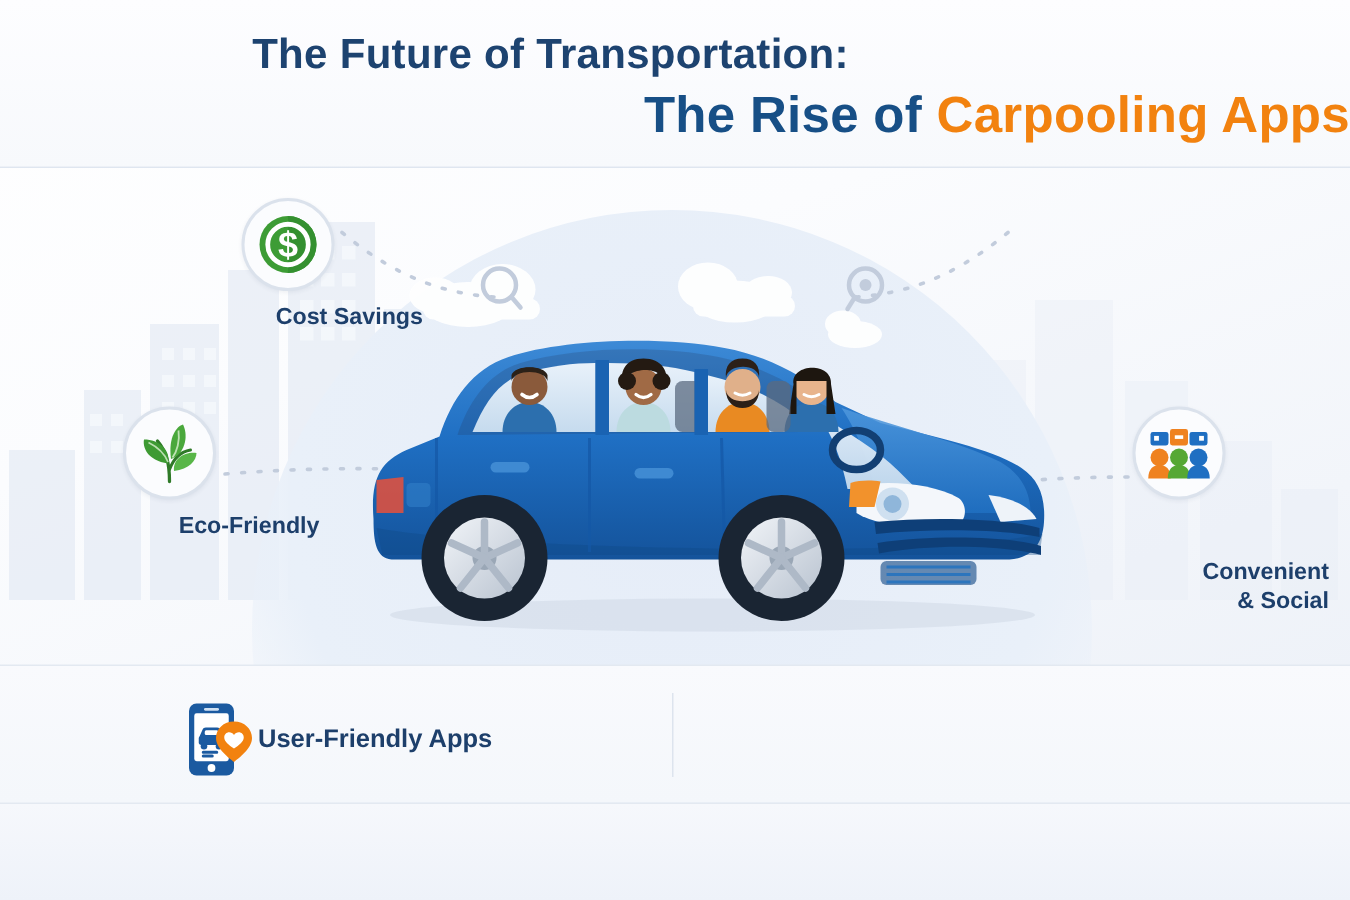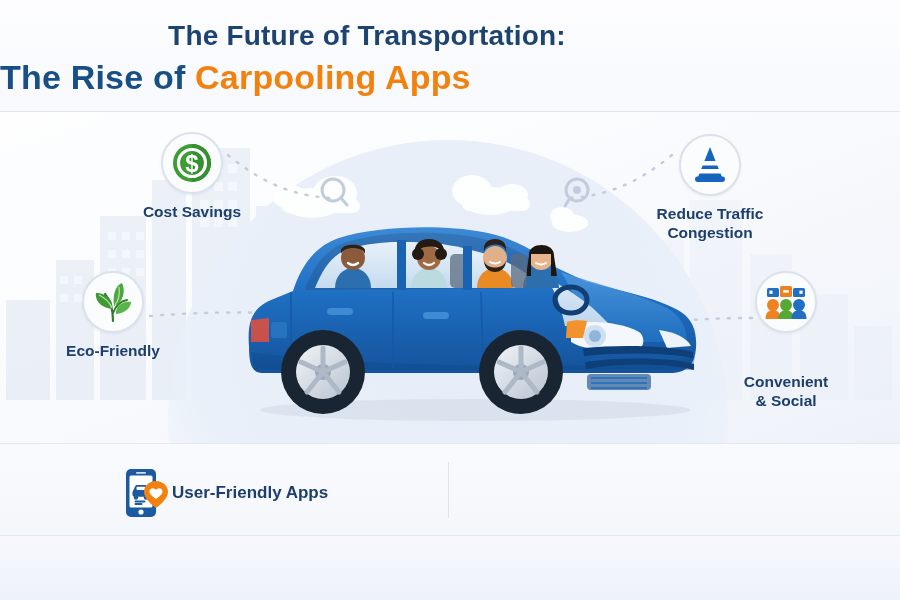--- a/index.html
+++ b/index.html
@@ -18,21 +18,21 @@
     position:absolute;left:0;top:0;width:900px;height:112px;
     background:linear-gradient(180deg,#fdfdff 0%,#f7f9fc 100%);
     border-bottom:1px solid #dfe6f0;
     box-sizing:border-box;
   }
   .title-line1{
     position:absolute;left:0;top:20px;width:734px;text-align:center;
     font-size:28px;font-weight:600;color:#1d4370;letter-spacing:.2px;
   }
   .title-line2{
-    position:absolute;left:0;top:58px;width:900px;text-align:left;
+    position:absolute;left:0;top:58px;width:900px;text-align:right;
     font-size:34px;font-weight:bold;color:#174f86;letter-spacing:.2px;
     white-space:nowrap;
   }
   .title-accent{color:#f2820f;}
 
   
   .skyline{position:absolute;left:0;top:120px;width:420px;height:280px;opacity:.55;}
   .skyline-r{position:absolute;right:0;top:130px;width:320px;height:270px;opacity:.35;}
 
   
@@ -53,21 +53,21 @@
   .feature{position:absolute;}
   .badge{
     width:62px;height:62px;border-radius:50%;
     background:#fbfcfe;border:2px solid #dbe2ec;
     box-shadow:0 1px 3px rgba(40,60,90,.07);
     display:flex;align-items:center;justify-content:center;
     box-sizing:border-box;
   }
   .feature-label{
     margin-top:9px;font-size:15.5px;font-weight:bold;color:#1d3f6b;
-    line-height:1.22;white-space:pre-line;
+    line-height:1.22;white-space:pre-line;text-align:right;
   }
   .f-cost{left:161px;top:132px;width:62px;text-align:center;}
   .f-cost .feature-label{width:180px;margin-left:-59px;}
   .f-eco{left:82px;top:271px;width:62px;text-align:center;}
   .f-eco .feature-label{width:200px;margin-left:-69px;}
   .f-traffic{left:679px;top:134px;width:62px;text-align:center;}
   .f-traffic .feature-label{width:200px;margin-left:-69px;}
   .f-social{left:755px;top:271px;width:62px;text-align:center;}
   .f-social .feature-label{width:200px;margin-left:-69px;margin-top:40px;}
 
@@ -357,32 +357,20 @@
         <path d="M22 25 C20 10 26 3 30 2 C34 10 31 22 22 25 Z" fill="#4aa83c"></path>
         <path d="M20 28 C6 26 3 17 4 12 C14 12 22 19 20 28 Z" fill="#3e9a33"></path>
         <path d="M24 33 C34 32 39 26 39 21 C31 20 23 25 24 33 Z" fill="#58b648"></path>
         <path d="M27 6 C28 13 26 20 23 24" stroke="#d9f0cf" stroke-width="1.2" fill="none" opacity=".8"></path>
         <path d="M7 14 C13 17 18 22 20 27" stroke="#d9f0cf" stroke-width="1.2" fill="none" opacity=".8"></path>
       </svg>
     </div>
     <div class="feature-label">Eco-Friendly</div>
   </div>
 
-  <div class="feature f-traffic">
-    <div class="badge">
-      <svg width="42" height="42" viewBox="0 0 42 42">
-        <path d="M21 3 L33 33 L9 33 Z" fill="#1464c0"></path>
-        <path d="M14.2 17 L27.8 17 L29.6 21.5 L12.4 21.5 Z" fill="#ffffff"></path>
-        <path d="M11.5 25 L30.5 25 L32.3 29.5 L9.7 29.5 Z" fill="#ffffff"></path>
-        <rect x="6" y="32.5" width="30" height="5.5" rx="2.4" fill="#1464c0"></rect>
-      </svg>
-    </div>
-    <div class="feature-label">Reduce Traffic
-Congestion</div>
-  </div>
 
   <div class="feature f-social">
     <div class="badge">
       <svg width="44" height="44" viewBox="0 0 44 44">
         <g>
           <rect x="3" y="8" width="12" height="9" rx="1.6" fill="#1f6fc2"></rect>
           <rect x="5.4" y="10.6" width="3.2" height="3.2" fill="#ffffff"></rect>
           <rect x="16" y="6" width="12" height="11" rx="1.6" fill="#ef8220"></rect>
           <rect x="19.2" y="10.2" width="5.6" height="2.4" fill="#ffffff"></rect>
           <rect x="29" y="8" width="12" height="9" rx="1.6" fill="#1f6fc2"></rect>

